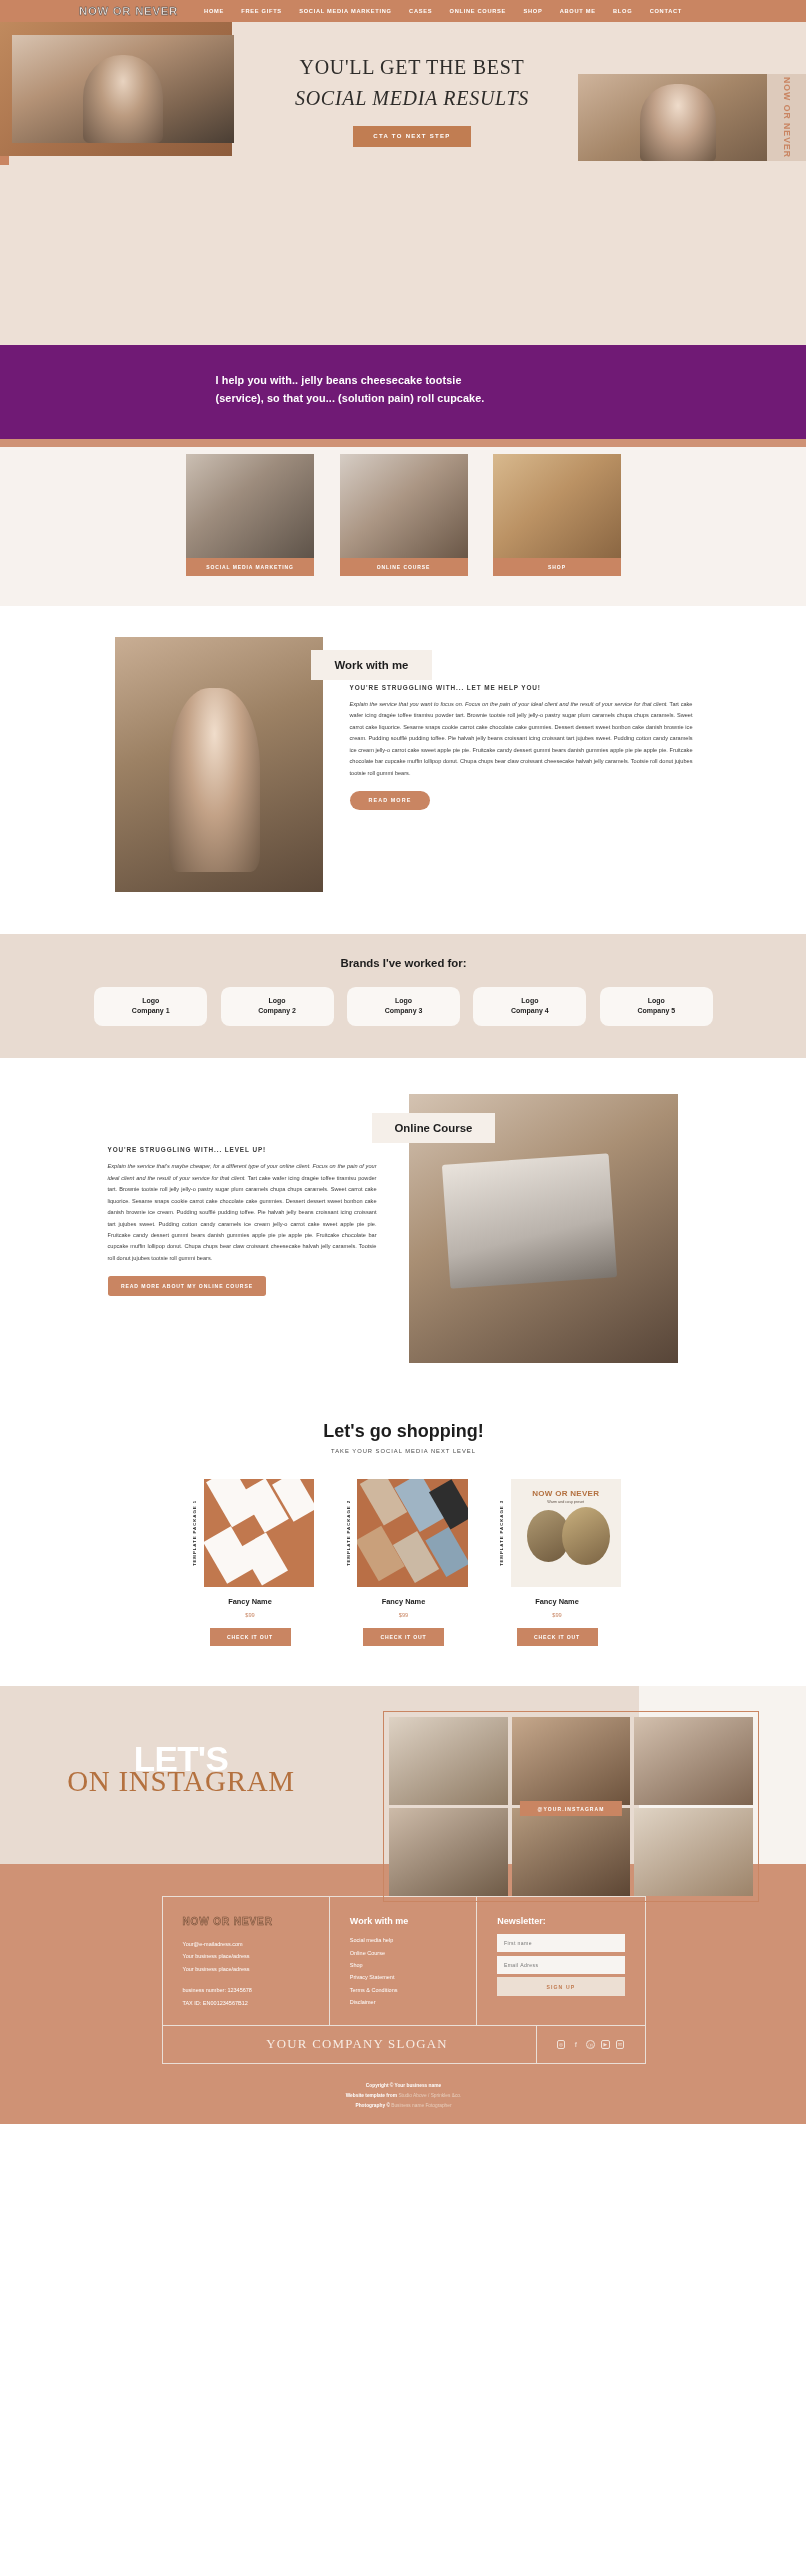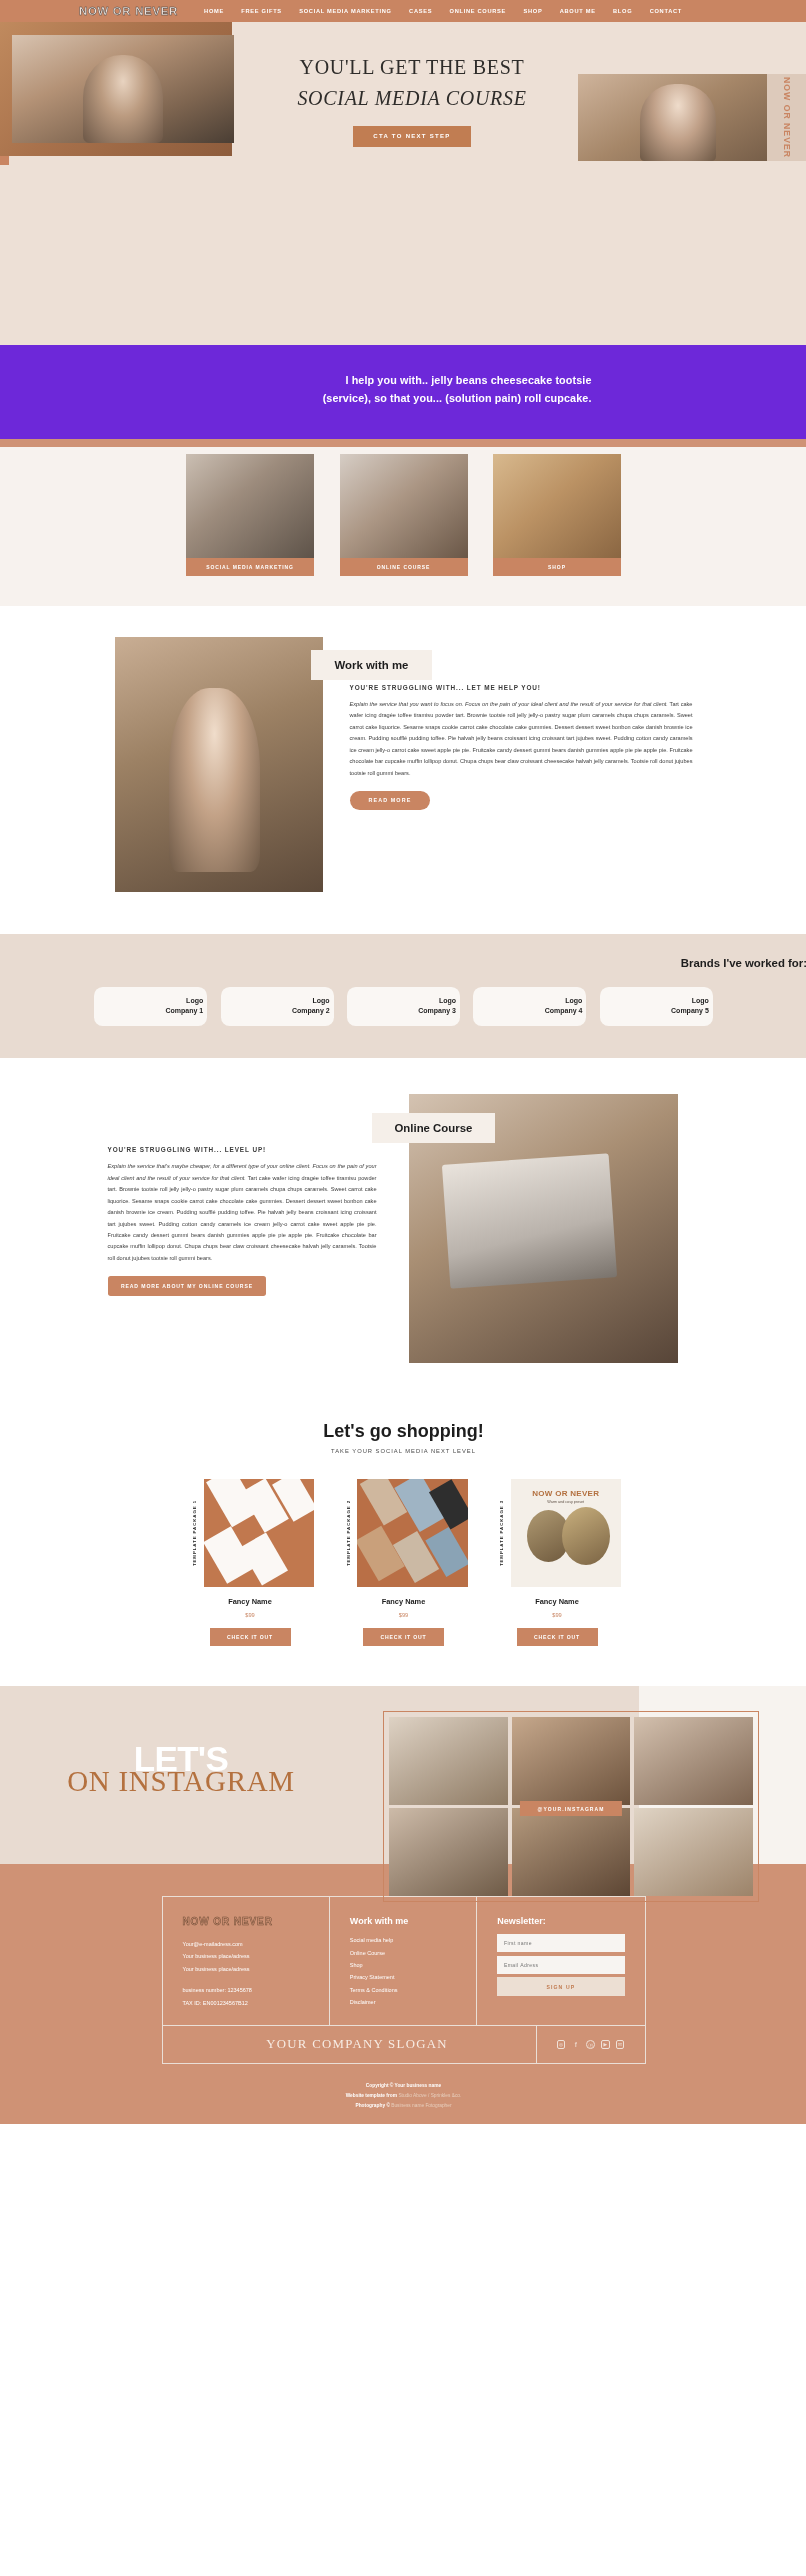--- a/index.html
+++ b/index.html
@@ -63,21 +63,21 @@
     background:#ddcabb; display:flex; align-items:center; justify-content:center;
   }
   .hero-vert-logo {
     writing-mode:vertical-rl; font-weight:700; font-size:8.7px; letter-spacing:1px;
     color:#c98562; white-space:nowrap;
   }
   .hero-small-sq { position:absolute; left:0; top:134px; width:9.4px; height:9.4px; background:#c98562; }
 
   
   .help-band {
-    background:#6d28d9; padding:27px 0 31px; text-align:right;
+    background:#701a75; padding:27px 0 31px; text-align:left;
   }
   .help-text {
     color:#fff; font-size:10.8px; font-weight:700; line-height:1.65;
     max-width:376px; margin:0 auto; letter-spacing:0.1px;
   }
 
   
   .cards-wrap { background:#f7f2ee; padding:12px 0 30px; position:relative; }
   .cards-wrap::before{ content:""; position:absolute; left:0; top:0; width:100%; height:8px; background:#cf9275; }
   .cards-row { display:flex; justify-content:center; gap:25.5px; position:relative; z-index:2; padding-top:3.4px; }
@@ -112,21 +112,21 @@
   .eyebrow { font-size:6.4px; font-weight:600; letter-spacing:0.9px; color:#3a3a3a; margin-bottom:8px; }
   .body-copy { font-size:5.6px; line-height:2.05; color:#3d3d3d; text-align:justify; }
   .body-copy i { font-style:italic; }
   .btn-pill {
     display:inline-block; margin-top:11.4px; background:#c98562; color:#fff;
     font-size:5.4px; font-weight:600; letter-spacing:1.1px; padding:6.7px 19px;
     border-radius:13.4px; cursor:pointer;
   }
 
   
-  .brands { background:#e8dbd1; padding:23px 0 32px; text-align:right; }
+  .brands { background:#e8dbd1; padding:23px 0 32px; text-align:center; }
   .brands-title { font-size:11.4px; font-weight:700; color:#1d1d1d; margin-bottom:17.5px; }
   .brands-row { display:flex; justify-content:center; gap:13.4px; }
   .brand-chip {
     background:#faf7f4; border-radius:8.7px; width:113px; padding:9.4px 4px;
     font-size:7px; font-weight:600; line-height:1.5; color:#1d1d1d; cursor:pointer;
   }
 
   
   .course-sec { background:#fff; padding:36px 0 44px; }
   .course-inner { width:592px; margin:0 auto; position:relative; display:flex; align-items:flex-start; }
@@ -269,21 +269,21 @@
 </div>
 
 <div class="hero">
   <div class="hero-left-strip"></div>
   <div class="hero-arch-bg"></div>
   <div class="hero-photo"></div>
   <div class="hero-small-sq"></div>
 
   <div class="hero-center">
     <div class="hero-l2 serif">YOU'LL GET THE BEST</div>
-    <div class="hero-l3 serif">SOCIAL MEDIA COURSE</div>
+    <div class="hero-l3 serif">SOCIAL MEDIA RESULTS</div>
     <div class="cta-hero">CTA TO NEXT STEP</div>
   </div>
 
   <div class="hero-right-card"></div>
   <div class="hero-right-block">
     <div class="hero-vert-logo">NOW OR NEVER</div>
   </div>
 </div>
 
 <div class="help-band">

